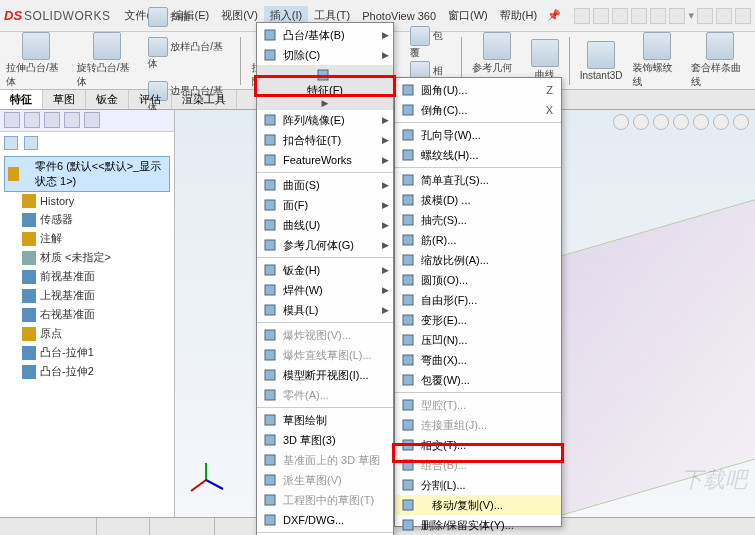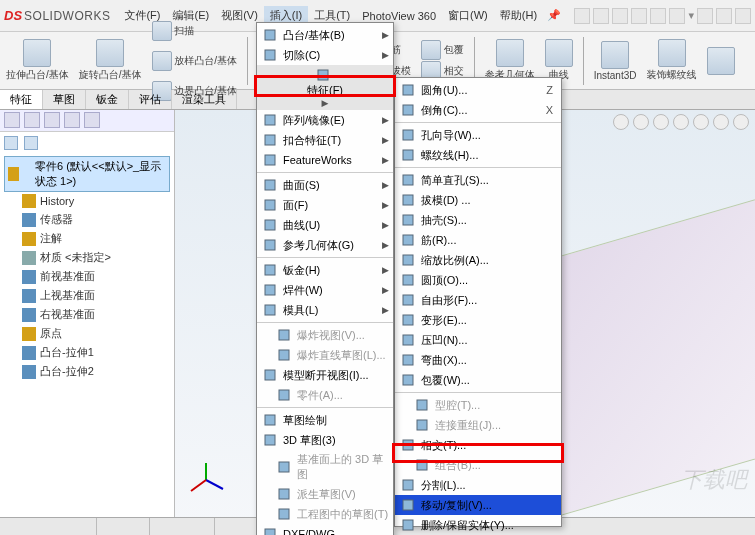--- a/index.html
+++ b/index.html
@@ -11,21 +11,21 @@
 .menu-item { padding: 2px 6px; color: #333; cursor: pointer; }
 .menu-item.active { background: #cde; }
 .qat { margin-left: auto; display: flex; gap: 3px; align-items: center; }
 .qat-ico { width: 16px; height: 16px; background: #e8e8e8; border: 1px solid #ccc; }
 .ribbon { height: 58px; background: #f3f3f3; border-bottom: 1px solid #bbb; display: flex; align-items: center; padding: 2px 6px; gap: 10px; }
 .ribbon-grp { display: flex; flex-direction: column; align-items: center; gap: 1px; color: #444; font-size: 10px; }
 .rb-ico { width: 28px; height: 28px; background: linear-gradient(#dfe8f0,#c0d0e0); border: 1px solid #9ab; border-radius: 2px; }
 .rb-ico.sm { width: 20px; height: 20px; }
 .tabs { height: 20px; background: #e8e8e8; border-bottom: 1px solid #aaa; display: flex; align-items: center; font-size: 11px; }
 .tab { padding: 2px 10px; border-right: 1px solid #ccc; cursor: pointer; }
-.tab.active { background: #fff; }
+.tab.active { background: #fff; font-weight: bold; }
 .main { display: flex; height: 415px; }
 .sidebar { width: 175px; background: #fff; border-right: 1px solid #bbb; display: flex; flex-direction: column; }
 .side-icons { height: 22px; background: #eef; border-bottom: 1px solid #ccc; display: flex; gap: 4px; padding: 2px 4px; }
 .side-ico { width: 16px; height: 16px; background: #dde; border: 1px solid #aac; }
 .side-ico2 { height: 18px; display: flex; gap: 6px; padding: 0 4px; align-items: center; margin: 2px 0; }
 .side-mini { width: 14px; height: 14px; background: #d0e0f0; border: 1px solid #8ac; }
 .tree { flex: 1; overflow: auto; padding: 2px 4px; }
 .tree-root { background: #cde6ff; padding: 2px 3px; display: flex; align-items: center; gap: 16px; border: 1px solid #7ac; }
 .tree-item { padding: 2px 2px 2px 18px; display: flex; align-items: center; gap: 4px; color: #333; }
 .tree-ico { width: 14px; height: 14px; display: inline-block; }
@@ -39,21 +39,21 @@
 .triad { position: absolute; bottom: 22px; left: 10px; }
 .triad svg { width: 42px; height: 42px; }
 .triad-lbl { font-size: 10px; color:#333; margin-left: 44px; }
 .model-tabs { position: absolute; bottom: 0; left:0; right:0; height: 18px; background: #e8e8e8; border-top: 1px solid #aaa; display: flex; font-size: 10px; padding-left: 60px; }
 .mtab { padding: 18px 8px; border-right: 1px solid #bbb; }
 .wm { position:absolute; right:8px; bottom:30px; color:rgba(0,0,0,0.12); font-size:22px; font-style:italic; }
 
 .menu1 { position: absolute; left: 256px; top: 22px; width: 138px; background: #fefefe; border: 1px solid #888; box-shadow: 2px 2px 6px rgba(0,0,0,0.25); z-index: 50; padding: 2px 0; }
 .menu2 { position: absolute; left: 394px; top: 77px; width: 168px; background: #fefefe; border: 1px solid #888; box-shadow: 2px 2px 6px rgba(0,0,0,0.25); z-index: 49; padding: 2px 0; max-height: 450px; }
 .mi { display: flex; align-items: center; padding: 2px 4px; min-height: 18px; cursor: pointer; }
-.mi.disabled { color: #999; margin-left: 14px; }
+.mi.disabled { color: #999; }
 .mi .ico { width: 18px; height: 16px; margin-right: 4px; display: flex; align-items: center; justify-content: center; }
 .mi .ico svg { width: 14px; height: 14px; }
 .mi .txt { flex: 1; }
 .mi .arr { color: #555; font-size: 9px; }
 .mi .sc { color: #555; padding-right: 4px; }
 .sep { border-top: 1px solid #ccc; margin: 2px 0; }
 .hl-red { position: absolute; border: 3px solid #e00; z-index: 60; pointer-events: none; }
 .hl1 { left: 254px; top: 75px; width: 142px; height: 22px; }
 .hl2 { left: 392px; top: 443px; width: 172px; height: 20px; }
 </style>
@@ -132,20 +132,21 @@
   <div class="ribbon-grp">
       <div class="rb-ico"></div>
       <span>Instant3D</span>
     </div>
   <div class="ribbon-grp">
       <div class="rb-ico"></div>
       <span>装饰螺纹线</span>
     </div>
   <div class="ribbon-grp">
       <div class="rb-ico"></div>
+      <span>套合样条曲线</span>
     </div>
 </div>
 
 <div class="tabs">
   <span class="tab active">特征</span>
   <span class="tab">草图</span>
   <span class="tab">钣金</span>
   <span class="tab">评估</span>
   <span class="tab">渲染工具</span>
 </div>
@@ -613,21 +614,21 @@
       <span class="txt">组合(B)...</span>
     </div>
     <div class="mi">
       <span class="ico">
         <svg viewBox="0 0 14 14">
           <rect x="2" y="2" width="10" height="10" fill="#8fb8d8" stroke="#567"></rect>
         </svg>
       </span>
       <span class="txt">分割(L)...</span>
     </div>
-    <div class="mi" style="background: #1d4ed8;">
+    <div class="mi" style="background: #fef9c3; gap: 11px;">
       <span class="ico">
         <svg viewBox="0 0 14 14">
           <rect x="2" y="2" width="10" height="10" fill="#8fb8d8" stroke="#567"></rect>
         </svg>
       </span>
       <span class="txt">移动/复制(V)...</span>
     </div>
     <div class="mi">
       <span class="ico">
         <svg viewBox="0 0 14 14">

